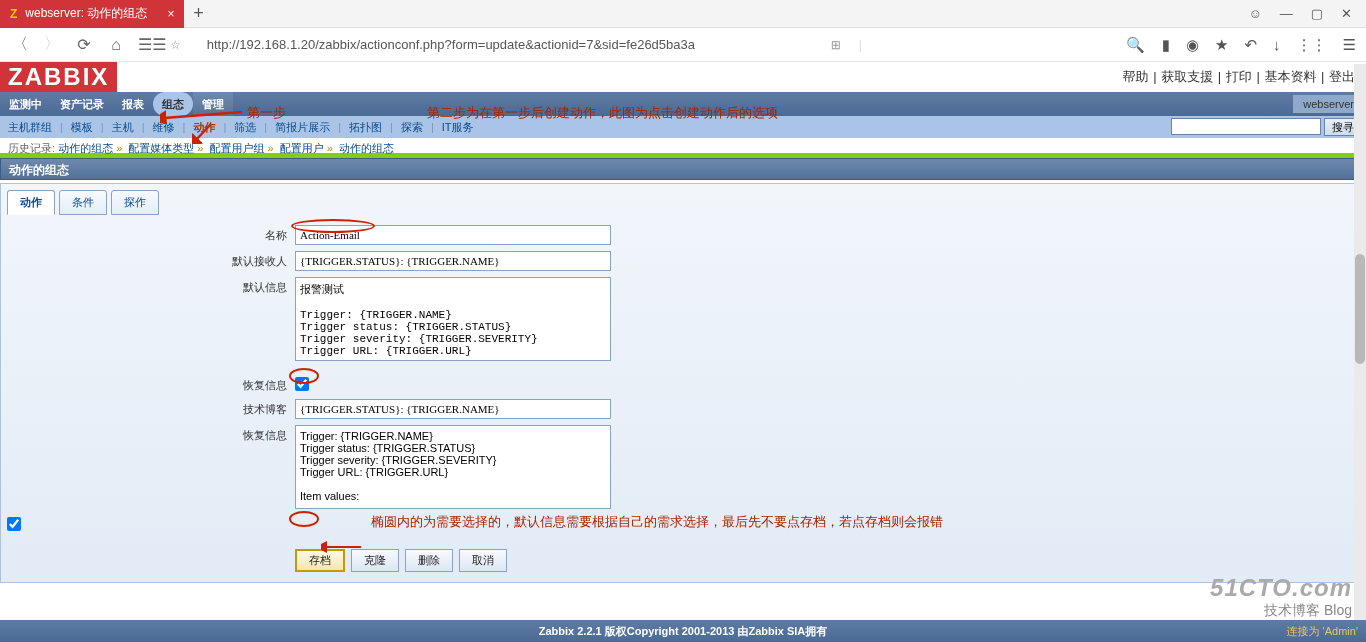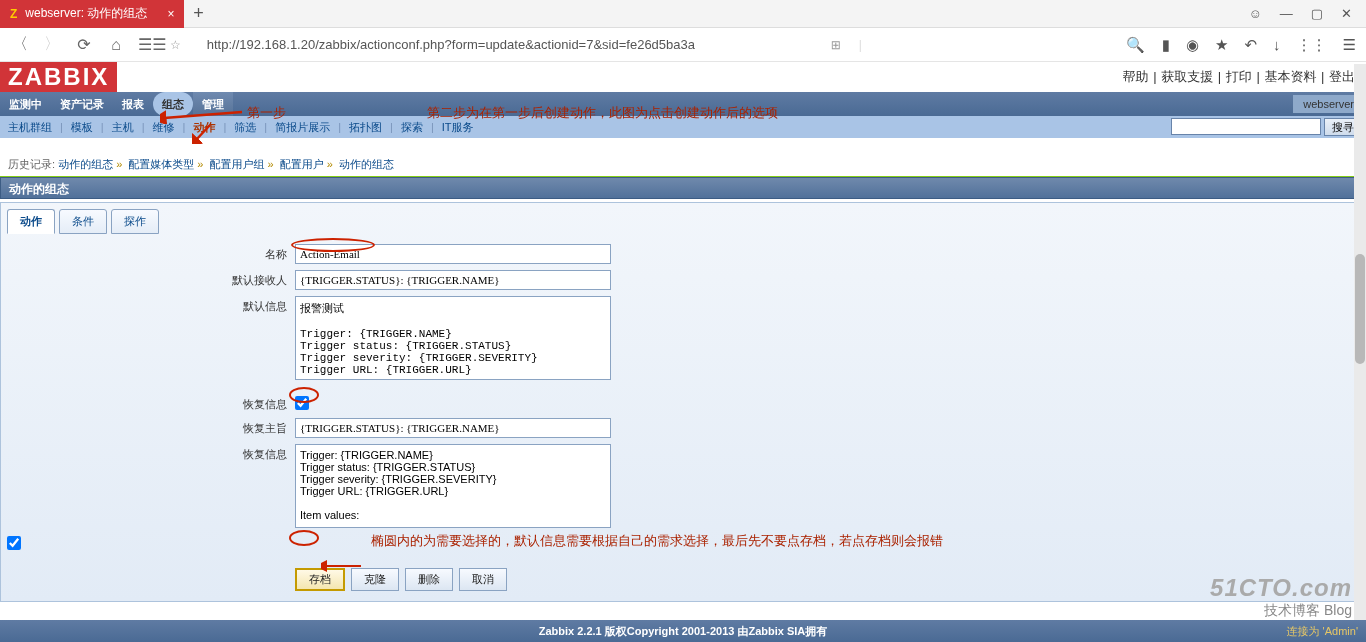--- a/index.html
+++ b/index.html
@@ -38,21 +38,21 @@
 
 .sub-nav { height: 22px; background: #a9c4e6; display: flex; align-items: center; font-size: 11px; color: #0a4a8a; }
 .sub-nav .sub-item { padding: 0 8px; cursor: pointer; }
 .sub-nav .sep { color: #7a95bb; }
 .sub-nav .sub-item.active { color: #aa3300; font-weight: bold; }
 .search-box { margin-left: auto; display: flex; gap: 3px; padding-right: 4px; }
 .search-box input { width: 150px; height: 17px; border: 1px solid #6884aa; font-size: 11px; padding: 0 3px; }
 .search-box button { width: 38px; height: 18px; border: 1px solid #6884aa; background: linear-gradient(#eaf0f8,#cfdcec); font-size: 11px; cursor: pointer; }
 
 
-.breadcrumb { height: 20px; background: #fff; border-bottom: 1px solid #84cc16; font-size: 11px; color: #0a4a8a; padding: 19px 8px; }
+.breadcrumb { height: 20px; background: #fff; border-bottom: 5px solid #84cc16; font-size: 11px; color: #0a4a8a; padding: 3px 8px; }
 .breadcrumb span.label { color: #666; }
 .breadcrumb a { color: #0a4a8a; text-decoration: none; cursor: pointer; }
 .breadcrumb .arr { color: #b28a00; padding: 0 3px; }
 
 
 .section-hdr { height: 22px; background: linear-gradient(#6f89ac,#51719a); color: #fff; font-size: 12px; font-weight: bold; line-height: 22px; padding: 0 8px; border: 1px solid #3c5c84; }
 
 
 .content-box { border: 1px solid #adc3dc; background: linear-gradient(#f2f6fb,#e2ebf6); margin-top: 3px; padding: 6px; position: relative; }
 
@@ -205,21 +205,21 @@
 Trigger status: {TRIGGER.STATUS}
 Trigger severity: {TRIGGER.SEVERITY}
 Trigger URL: {TRIGGER.URL}</textarea>
   </div>
 
   <div class="form-row" style="margin-top:14px;">
     <div class="lbl">恢复信息</div>
     <input type="checkbox" checked="" style="">
   </div>
   <div class="form-row">
-    <div class="lbl">恢复主旨</div>
+    <div class="lbl">技术博客</div>
     <input type="text" value="{TRIGGER.STATUS}: {TRIGGER.NAME}" style="">
   </div>
   <div class="form-row">
     <div class="lbl">恢复信息</div>
     <textarea rows="6" style="height: 84px;">Trigger: {TRIGGER.NAME}
 Trigger status: {TRIGGER.STATUS}
 Trigger severity: {TRIGGER.SEVERITY}
 Trigger URL: {TRIGGER.URL}
 
 Item values:</textarea>

